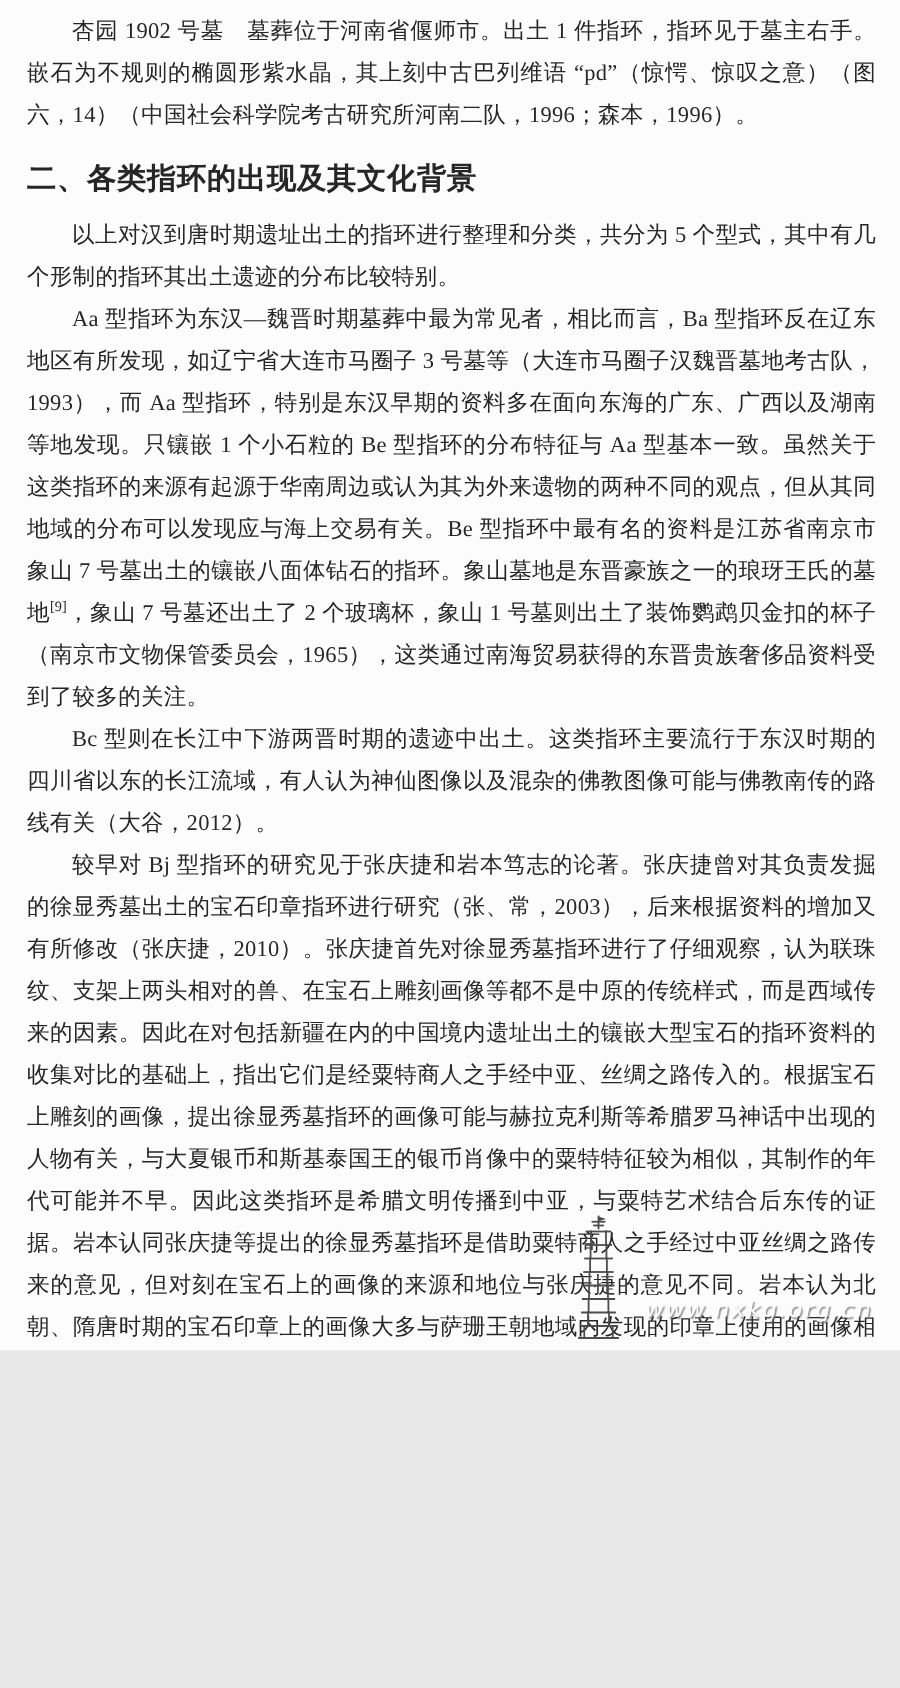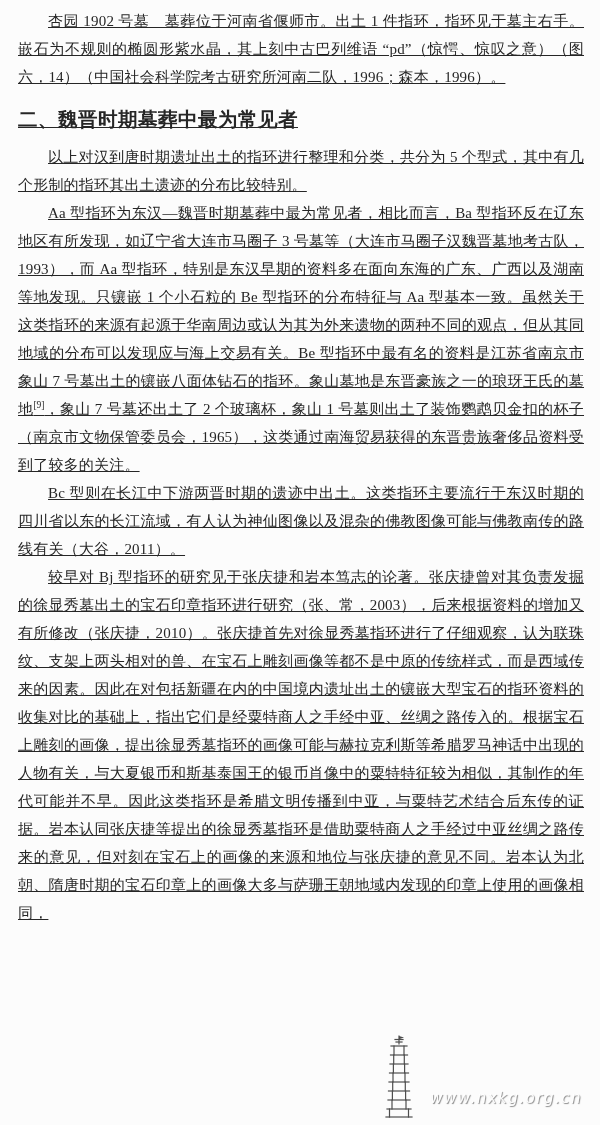--- a/index.html
+++ b/index.html
@@ -1,24 +1,23 @@
 <!DOCTYPE html>
 <html><head>
 <meta charset="utf-8">
 <style>
   html,body{margin:0;padding:0;background:#e8e8e8;}
   .page{
     position:relative;
-    width:600px;height:1125px;
+    width:600px;height:900px;
     margin:0 auto;
     background:#fcfcfc;
     color:#262626;
     font-family:"Liberation Serif","DejaVu Serif",serif;
     overflow:hidden;
-    text-decoration:underline;
   }
   .content{padding:7px 16px 0 18px;}
   .para{
     margin:0;
     font-size:15px;
     line-height:28px;
     text-align:justify;
     text-indent:2em;
     letter-spacing:0.2px;
   }
@@ -67,28 +66,28 @@
   }
 </style>
 </head>
 <body>
 
 <div class="page">
   <div class="content">
 
     <p class="para">杏园 1902 号墓　墓葬位于河南省偃师市。出土 1 件指环，指环见于墓主右手。嵌石为不规则的椭圆形紫水晶，其上刻中古巴列维语 “pd”（惊愕、惊叹之意）（图六，14）（中国社会科学院考古研究所河南二队，1996；森本，1996）。</p>
 
-    <h2 class="heading">二、魏晋时期墓葬中最为常见者</h2>
+    <h2 class="heading">二、各类指环的出现及其文化背景</h2>
 
     <p class="para">以上对汉到唐时期遗址出土的指环进行整理和分类，共分为 5 个型式，其中有几个形制的指环其出土遗迹的分布比较特别。</p>
 
     <p class="para"><span>Aa 型指环为东汉—魏晋时期墓葬中最为常见者，相比而言，Ba 型指环反在辽东地区有所发现，如辽宁省大连市马圈子 3 号墓等（大连市马圈子汉魏晋墓地考古队，1993），而 Aa 型指环，特别是东汉早期的资料多在面向东海的广东、广西以及湖南等地发现。只镶嵌 1 个小石粒的 Be 型指环的分布特征与 Aa 型基本一致。虽然关于这类指环的来源有起源于华南周边或认为其为外来遗物的两种不同的观点，但从其同地域的分布可以发现应与海上交易有关。Be 型指环中最有名的资料是江苏省南京市象山 7 号墓出土的镶嵌八面体钻石的指环。象山墓地是东晋豪族之一的琅玡王氏的墓地</span><sup class="fnref">[9]</sup><span>，象山 7 号墓还出土了 2 个玻璃杯，象山 1 号墓则出土了装饰鹦鹉贝金扣的杯子（南京市文物保管委员会，1965），这类通过南海贸易获得的东晋贵族奢侈品资料受到了较多的关注。</span></p>
 
 
-    <p class="para">Bc 型则在长江中下游两晋时期的遗迹中出土。这类指环主要流行于东汉时期的四川省以东的长江流域，有人认为神仙图像以及混杂的佛教图像可能与佛教南传的路线有关（大谷，2011）。</p>
+    <p class="para">Bc 型则在长江中下游两晋时期的遗迹中出土。这类指环主要流行于东汉时期的四川省以东的长江流域，有人认为神仙图像以及混杂的佛教图像可能与佛教南传的路线有关（大谷，2012）。</p>
 
 
     <p class="para">较早对 Bj 型指环的研究见于张庆捷和岩本笃志的论著。张庆捷曾对其负责发掘的徐显秀墓出土的宝石印章指环进行研究（张、常，2003），后来根据资料的增加又有所修改（张庆捷，2010）。张庆捷首先对徐显秀墓指环进行了仔细观察，认为联珠纹、支架上两头相对的兽、在宝石上雕刻画像等都不是中原的传统样式，而是西域传来的因素。因此在对包括新疆在内的中国境内遗址出土的镶嵌大型宝石的指环资料的收集对比的基础上，指出它们是经粟特商人之手经中亚、丝绸之路传入的。根据宝石上雕刻的画像，提出徐显秀墓指环的画像可能与赫拉克利斯等希腊罗马神话中出现的人物有关，与大夏银币和斯基泰国王的银币肖像中的粟特特征较为相似，其制作的年代可能并不早。因此这类指环是希腊文明传播到中亚，与粟特艺术结合后东传的证据。岩本认同张庆捷等提出的徐显秀墓指环是借助粟特商人之手经过中亚丝绸之路传来的意见，但对刻在宝石上的画像的来源和地位与张庆捷的意见不同。岩本认为北朝、隋唐时期的宝石印章上的画像大多与萨珊王朝地域内发现的印章上使用的画像相同，</p>
 
   </div>
 
   <div class="watermark">
     <svg class="pagoda" width="34" height="86" viewBox="0 0 34 86" fill="none" stroke="#4d4d4d" stroke-width="1.2" stroke-linecap="square">
       <path d="M17 1 V9"></path>
       <path d="M17 1 L22 2.6 L17 4.2 Z" fill="#4d4d4d" stroke="none"></path>

